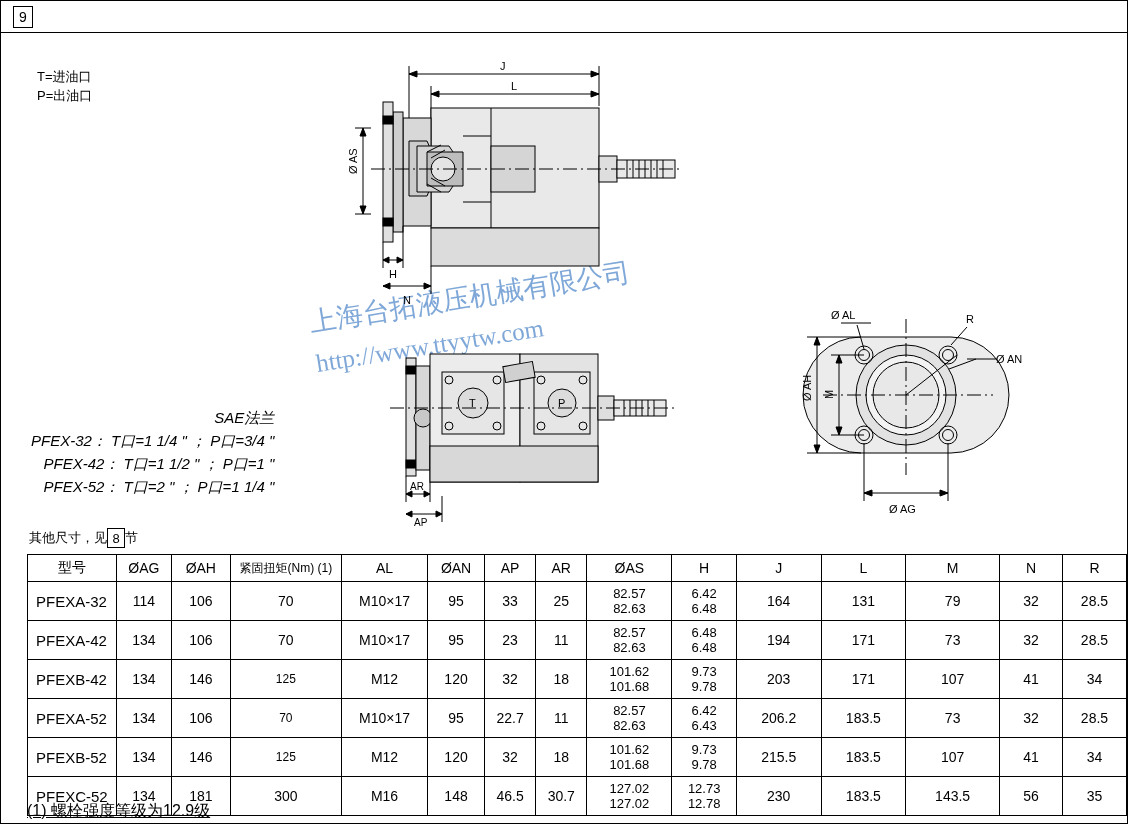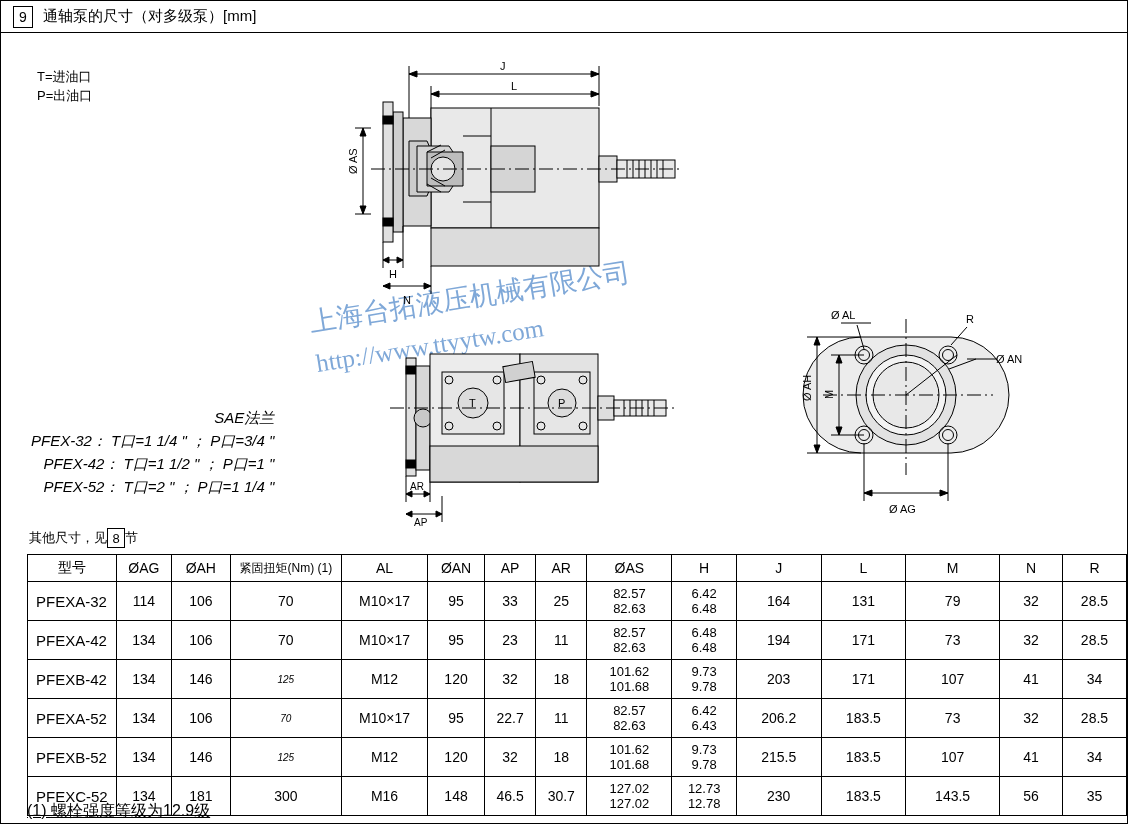--- a/index.html
+++ b/index.html
@@ -76,33 +76,32 @@
   th,td{
     border:1px solid #000;
     text-align:center;
     vertical-align:middle;
     padding:0 2px;
   }
   thead th{height:26px;font-weight:normal;font-size:14px;}
   tbody td{height:38px;}
   td.model{text-align:left;padding-left:8px;font-size:15px;}
   .two-line{line-height:15px;font-size:13px;}
-  .small-num{font-size:10px;font-style:italic;}
+  .small-num{font-size:12px;}
   .footnote{
     position:absolute;left:26px;top:800px;font-size:16px;text-decoration:underline;
   }
 </style>
 </head>
 <body>
 
 <div class="page">
 
   <div class="header">
     <div class="sec-num">9</div>
-    <div class="header-title">通轴泵的尺寸（对多级泵）[mm]</div>
   </div>
 
   <div class="legend">
     <div>T=进油口</div>
     <div>P=出油口</div>
   </div>
 
   <div class="watermark">
     <div>上海台拓液压机械有限公司</div>
     <div class="l2">http://www.ttyytw.com</div>

